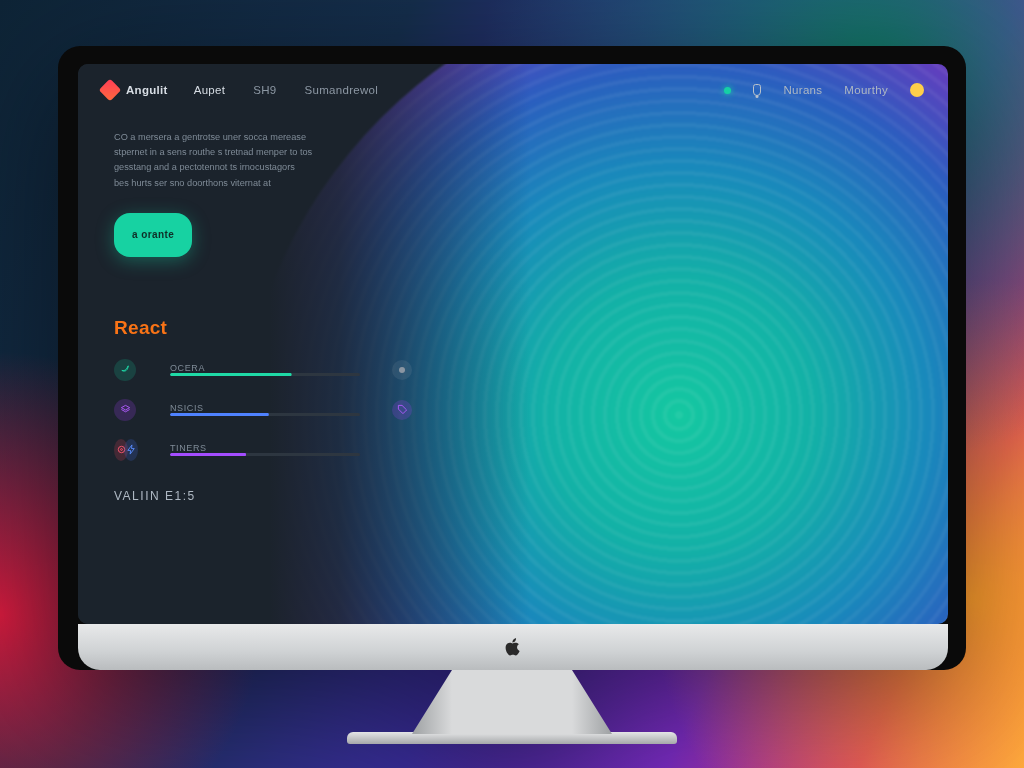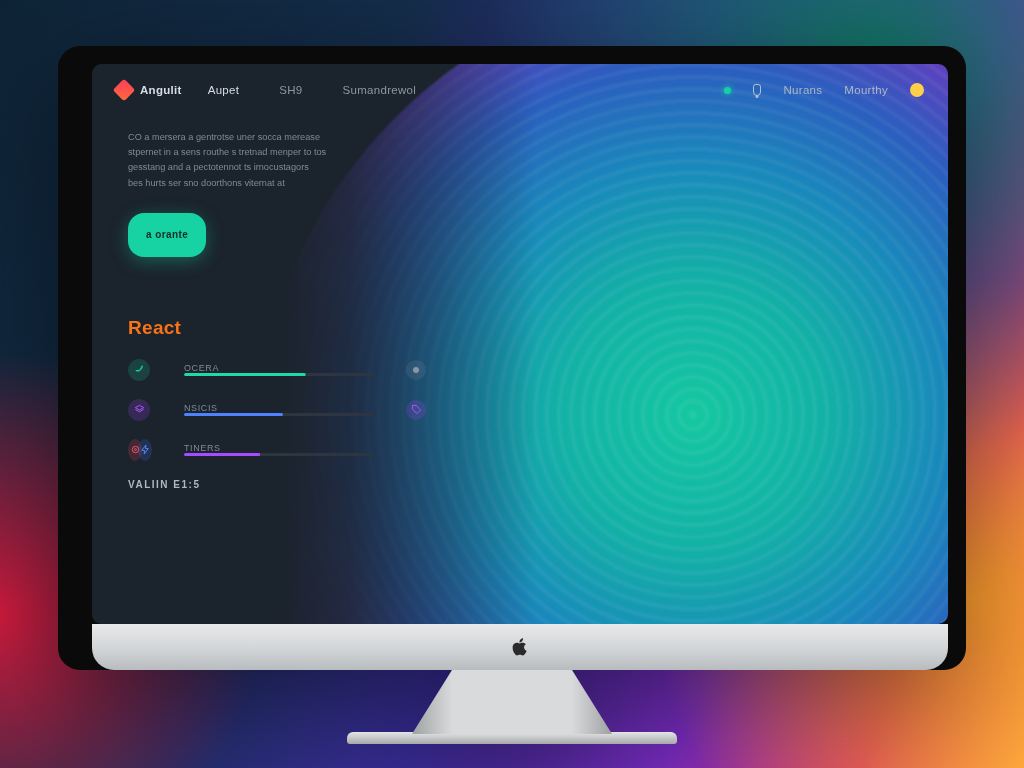--- a/index.html
+++ b/index.html
@@ -12,21 +12,21 @@
       linear-gradient(115deg,#0e2436 0%,#152e4c 30%,#3b2e9f 55%,#7a2cc2 74%,#d9356f 88%,#ffb347 100%);
     display:flex; align-items:flex-start; justify-content:center;
   }
 
   
   .imac {
     width: 908px; margin-top: 46px; position: relative;
     filter: drop-shadow(0 30px 60px rgba(0,0,0,.45));
   }
   .bezel {
-    background:#0a0a0a; border-radius:22px; padding:18px 18px 0 34px;
+    background:#0a0a0a; border-radius:22px; padding:18px 18px 0 20px;
   }
   .screen-wrap {
     border-radius: 10px; overflow:hidden; height: 560px; position:relative;
   }
   .chin { height:46px; background:linear-gradient(#e8e9ea,#cfd2d4 60%,#b9bcbe);
           border-bottom-left-radius:22px; border-bottom-right-radius:22px;
           display:flex; align-items:center; justify-content:center; }
   .apple-logo { width:22px; height:22px; }
   .apple-logo path { fill:#2a2a2a; }
   .stand {
@@ -69,21 +69,21 @@
     position:relative; z-index:3; height:52px; display:flex; align-items:center;
     padding:0 24px; gap:26px; font-size:11.5px; letter-spacing:.3px;
     color:#8c97a3;
   }
   .brand{ display:flex; align-items:center; gap:8px; color:#d7dde4; font-weight:600;}
   .brand .logo{
     width:16px; height:16px; transform:rotate(45deg);
     background:linear-gradient(135deg,#ff3d57,#ff6a3d);
     border-radius:3px;
   }
-  .nav{ display:flex; gap:40px; }
+  .nav{ display:flex; gap:28px; }
   .nav a{ color:#8c97a3; text-decoration:none; cursor:pointer;}
   .nav a:first-child{ color:#d7dde4; }
   .top-right{ margin-left:auto; display:flex; align-items:center; gap:22px;}
   .status-dot{ width:7px;height:7px;border-radius:50%; background:#15d0a5; box-shadow:0 0 6px #15d0a5;}
   .bell{ width:8px;height:12px;border:1.5px solid #b9c2cc;border-radius:4px 4px 6px 6px; position:relative;}
   .bell::after{content:"";position:absolute;left:50%;bottom:-3px;width:3px;height:3px;border-radius:50%;background:#b9c2cc;transform:translateX(-50%);}
   .badge{ width:14px;height:14px;border-radius:50%;background:#ffcf4a;}
   .top-link{ color:#aeb8c3; cursor:pointer;text-align:right;}
 
   .hero{
@@ -121,21 +121,21 @@
   .bar{ height:3px; border-radius:2px; background:#2d3640; position:relative; overflow:hidden;}
   .bar i{ position:absolute; inset:0; border-radius:2px; transform-origin:left;}
   .bar.g i{ background:#1fd9a6; transform:scaleX(.64);}
   .bar.b i{ background:#4f82ff; transform:scaleX(.52);}
   .bar.p i{ background:#a44dff; transform:scaleX(.40);}
   .trail{ width:20px;height:20px;border-radius:50%;background:rgba(150,160,175,.14);display:flex;align-items:center;justify-content:center;}
   .trail::after{content:"";width:6px;height:6px;border-radius:50%;background:#8b96a2;}
   .pair .dot+.dot{ margin-left:-4px;}
   .pair{ display:flex; align-items:center; }
   .footer-line{
-    margin-top:18px; font-size:10px; letter-spacing:1.5px; color:#aeb8c3; font-weight:700;
+    margin-top:28px; font-size:12px; letter-spacing:1.5px; color:#aeb8c3; font-weight:400;
   }
 </style>
 </head>
 <body>
 
 <div class="imac">
   <div class="bezel">
     <div class="screen-wrap">
 
       <div class="app">

